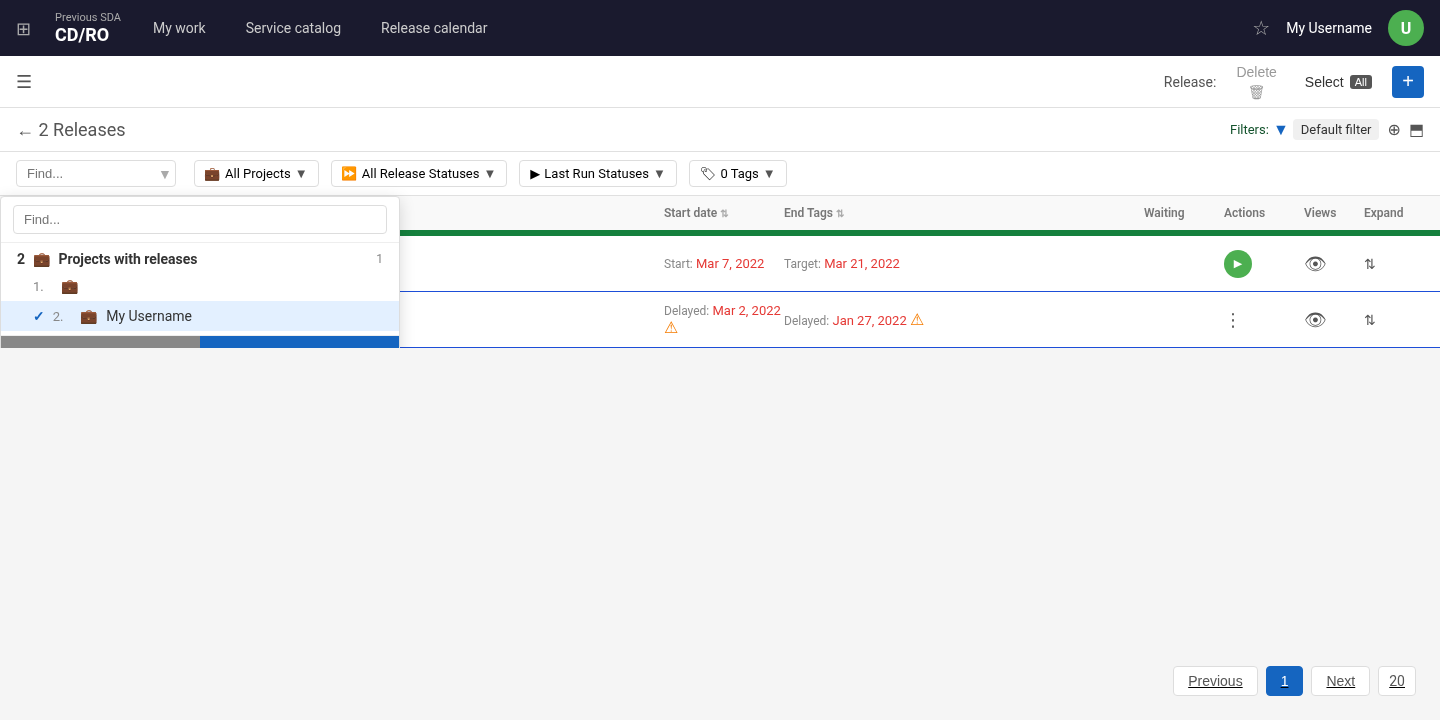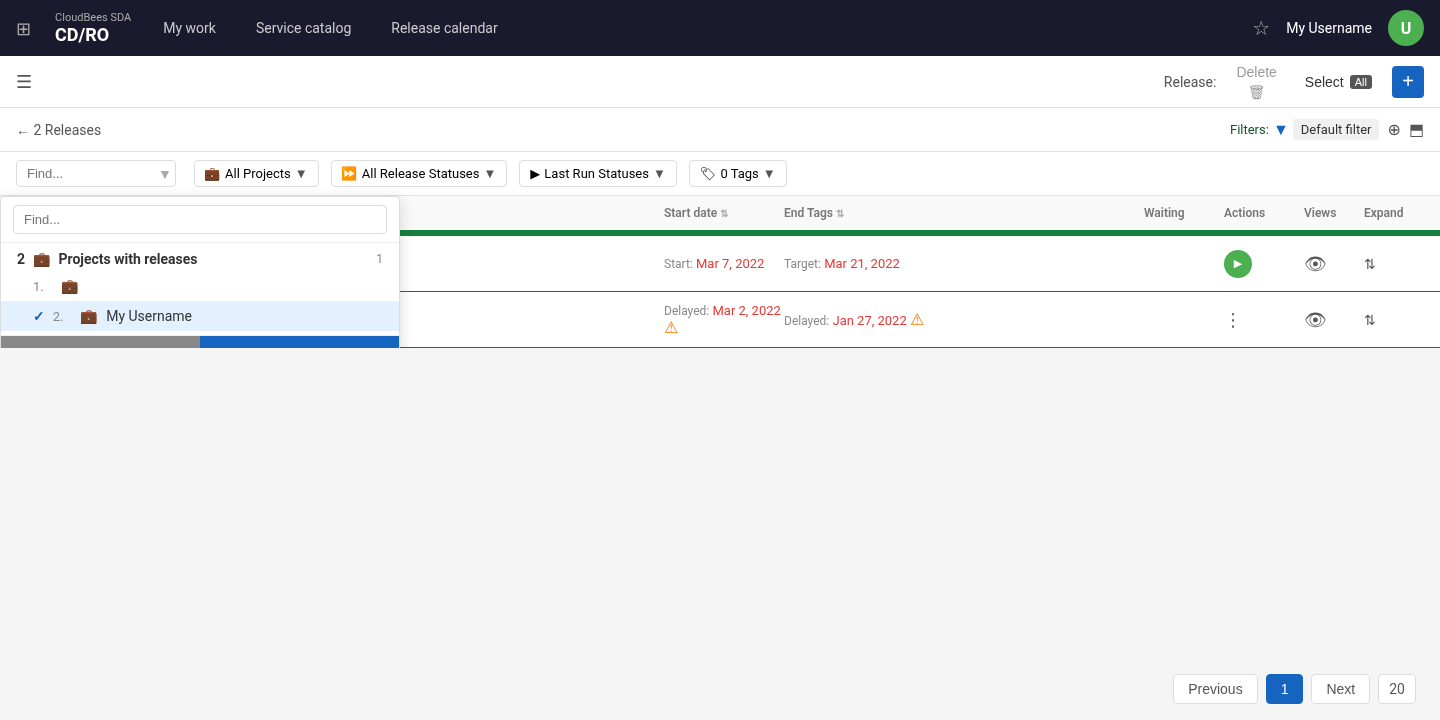--- a/index.html
+++ b/index.html
@@ -69,21 +69,21 @@
 
     
     .breadcrumb-bar {
       background: #fff;
       border-bottom: 1px solid #e0e0e0;
       height: 44px;
       display: flex;
       align-items: center;
       padding: 0 16px;
     }
-    .breadcrumb-back { color: #555; font-size: 14px; display: flex; align-items: center; gap: 4px; cursor: pointer; }
+    .breadcrumb-back { color: #555; font-size: 18px; display: flex; align-items: center; gap: 4px; cursor: pointer; }
     .breadcrumb-spacer { flex: 1; }
     .filters-label { color: #14532d; font-size: 13px; }
     .filter-chip {
       display: flex; align-items: center; gap: 4px;
       color: #333; font-size: 13px;
       background: #f0f0f0; border-radius: 4px;
       padding: 3px 8px; cursor: pointer;
     }
     .filter-add-btn { color: #555; font-size: 16px; cursor: pointer; }
     .filter-export-btn { color: #555; font-size: 16px; cursor: pointer; }
@@ -143,24 +143,25 @@
     .date-label { color: #888; font-size: 12px; }
     .warning-icon { color: #f57c00; font-size: 16px; }
     .play-btn { width: 28px; height: 28px; border-radius: 50%; background: #4caf50; border: none; cursor: pointer; display: flex; align-items: center; justify-content: center; }
     .play-btn::after { content: '▶'; color: #fff; font-size: 11px; }
     .eye-icon { font-size: 18px; color: #555; cursor: pointer; }
     .expand-icon { color: #555; cursor: pointer; }
     .more-icon { color: #555; cursor: pointer; font-size: 18px; }
 
     
     .pagination {
-      position: fixed; bottom: 4px; right: 0;
+      position: fixed; bottom: 12px; right: 0;
       padding: 12px 24px;
       display: flex; align-items: center; gap: 8px;
       background: transparent;
+      text-decoration: underline;
     }
     .page-btn {
       border: 1px solid #ddd; background: #fff;
       padding: 6px 14px; border-radius: 4px;
       font-size: 14px; cursor: pointer; color: #555;
     }
     .page-btn.active { background: #1565c0; color: #fff; border-color: #1565c0; }
     .page-size { border: 1px solid #ddd; background: #fff; padding: 6px 10px; border-radius: 4px; font-size: 14px; color: #555; }
 
     
@@ -220,21 +221,21 @@
       border: none; cursor: pointer; font-size: 14px;
       border-bottom-right-radius: 4px;
     }
   </style>
 </head>
 <body>
 
 <div class="top-nav">
   <span class="nav-grid-icon">⊞</span>
   <div class="nav-brand">
-    <span class="nav-brand-top">CloudBees SDA</span>
+    <span class="nav-brand-top">Previous SDA</span>
     <span class="nav-brand-bottom">CD/RO</span>
   </div>
   <div class="nav-links">
     <span class="nav-link">My work</span>
     <span class="nav-link">Service catalog</span>
     <span class="nav-link">Release calendar</span>
   </div>
   <div class="nav-right">
     <span class="nav-star">☆</span>
     <span class="nav-username">My Username</span>

